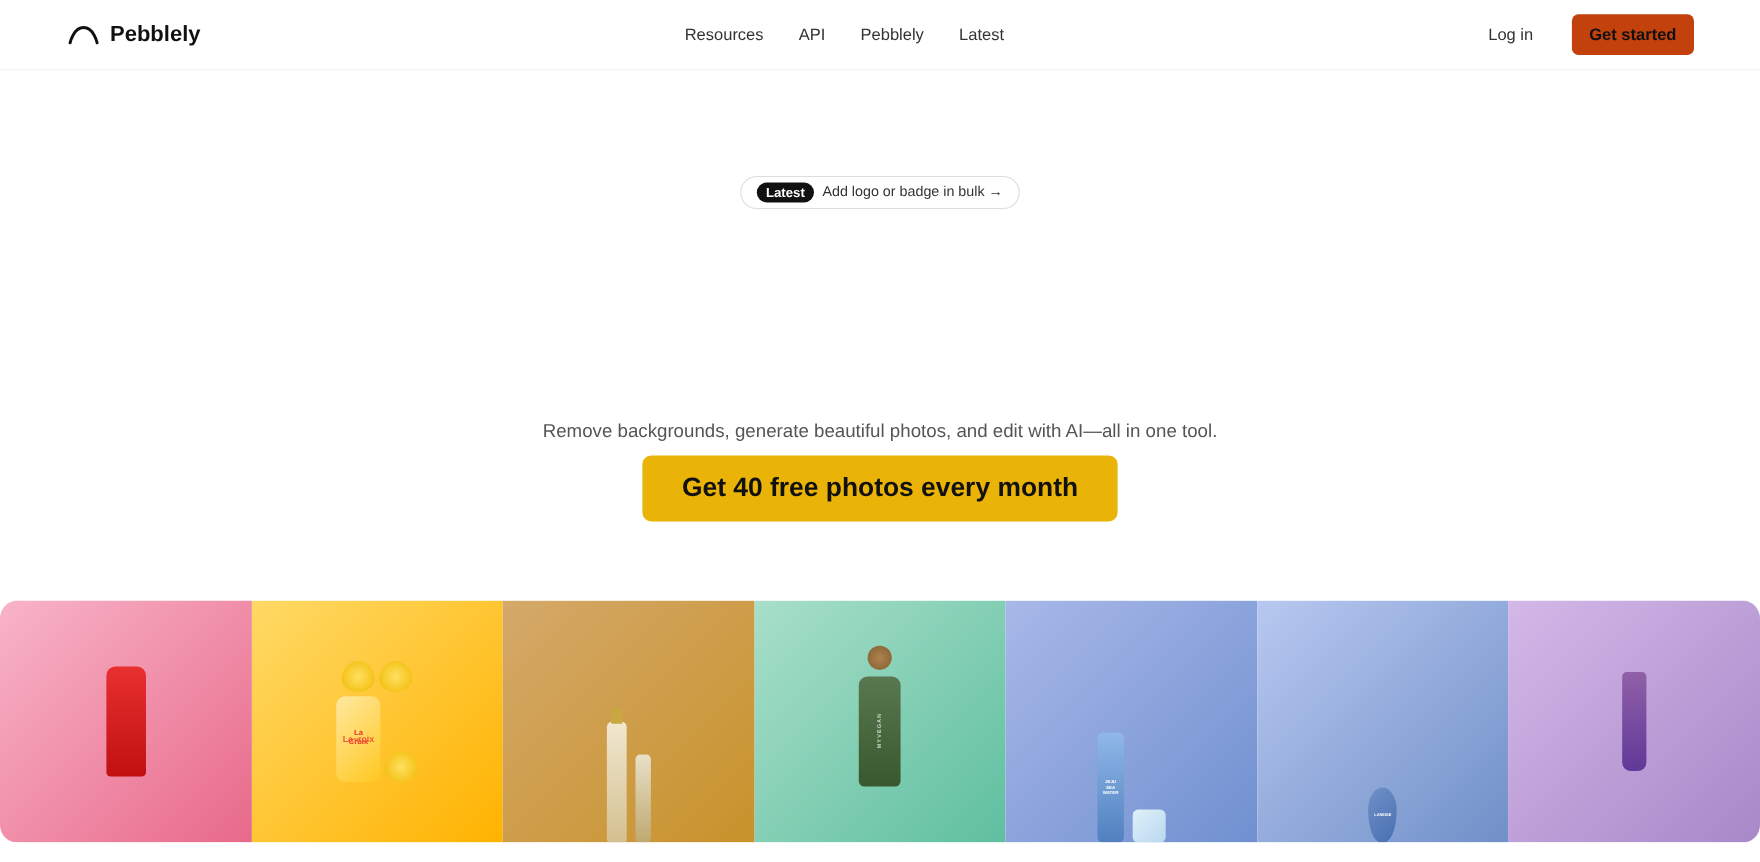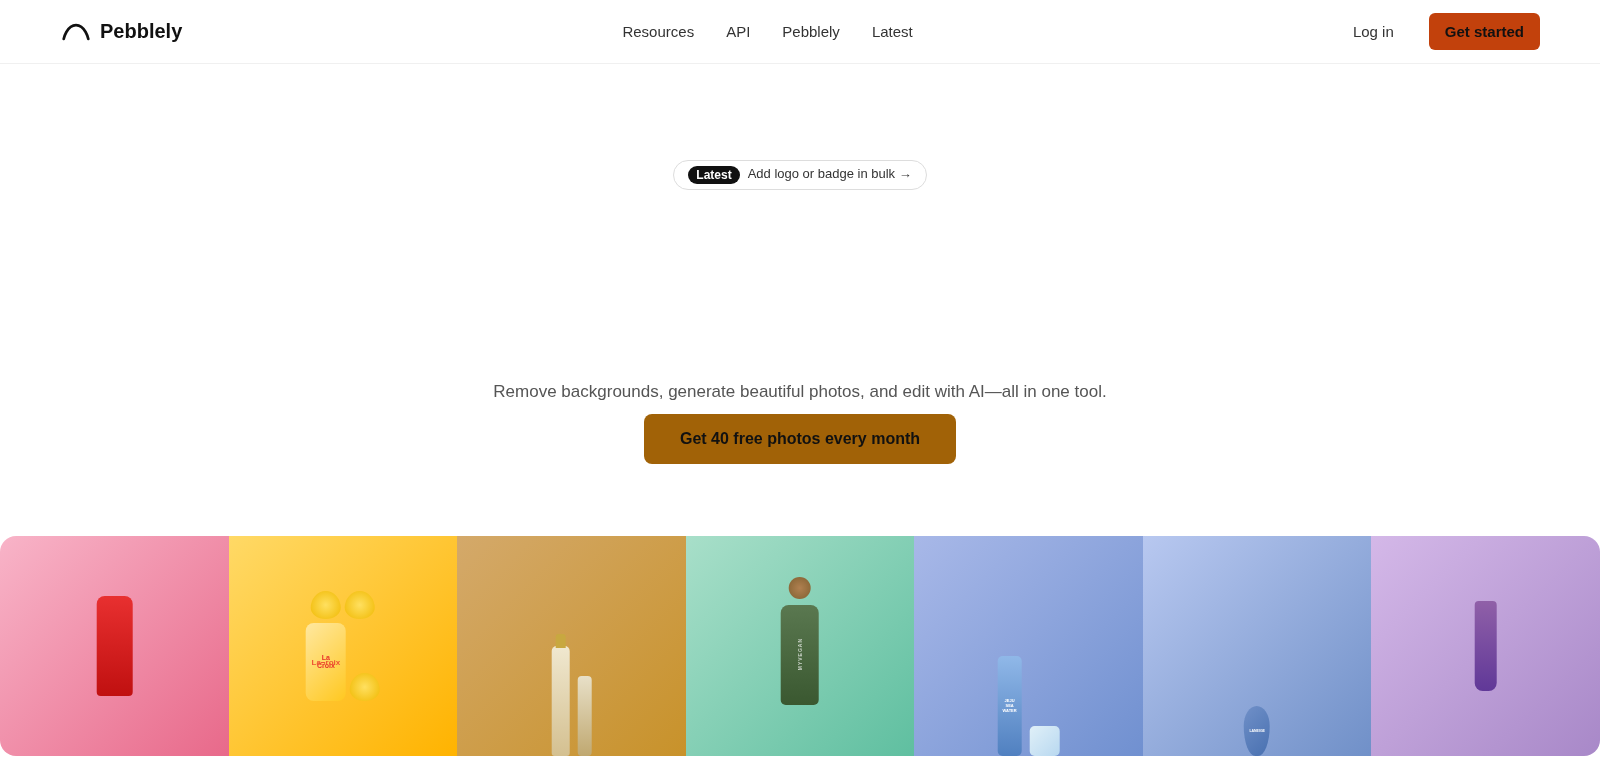--- a/index.html
+++ b/index.html
@@ -33,22 +33,22 @@
     .badge-tag {
       background: #111; color: #fff; border-radius: 999px;
       padding: 2px 8px; font-size: 12px; font-weight: 600;
     }
     .hero-title {
       font-size: 68px; font-weight: 900; line-height: 1.1; color: #111;
       margin-bottom: 18px; letter-spacing: -1px;
     }
     .hero-subtitle { font-size: 17px; color: #555; margin-bottom: 12px; }
     .cta-btn {
-      background: #a16207; color: #111; border: none; border-radius: 8px;
-      padding: 16px 36px; font-size: 16px; font-weight: 700; cursor: pointer;
+      background: #eab308; color: #111; border: none; border-radius: 8px;
+      padding: 16px 36px; font-size: 24px; font-weight: 700; cursor: pointer;
       display: inline-block;
     }
 
     
     .gallery-row {
       display: flex; width: 100%; overflow: hidden; margin-top: 40px;
     }
     .gallery-item {
       flex: 1; height: 220px; overflow: hidden; position: relative;
     }

